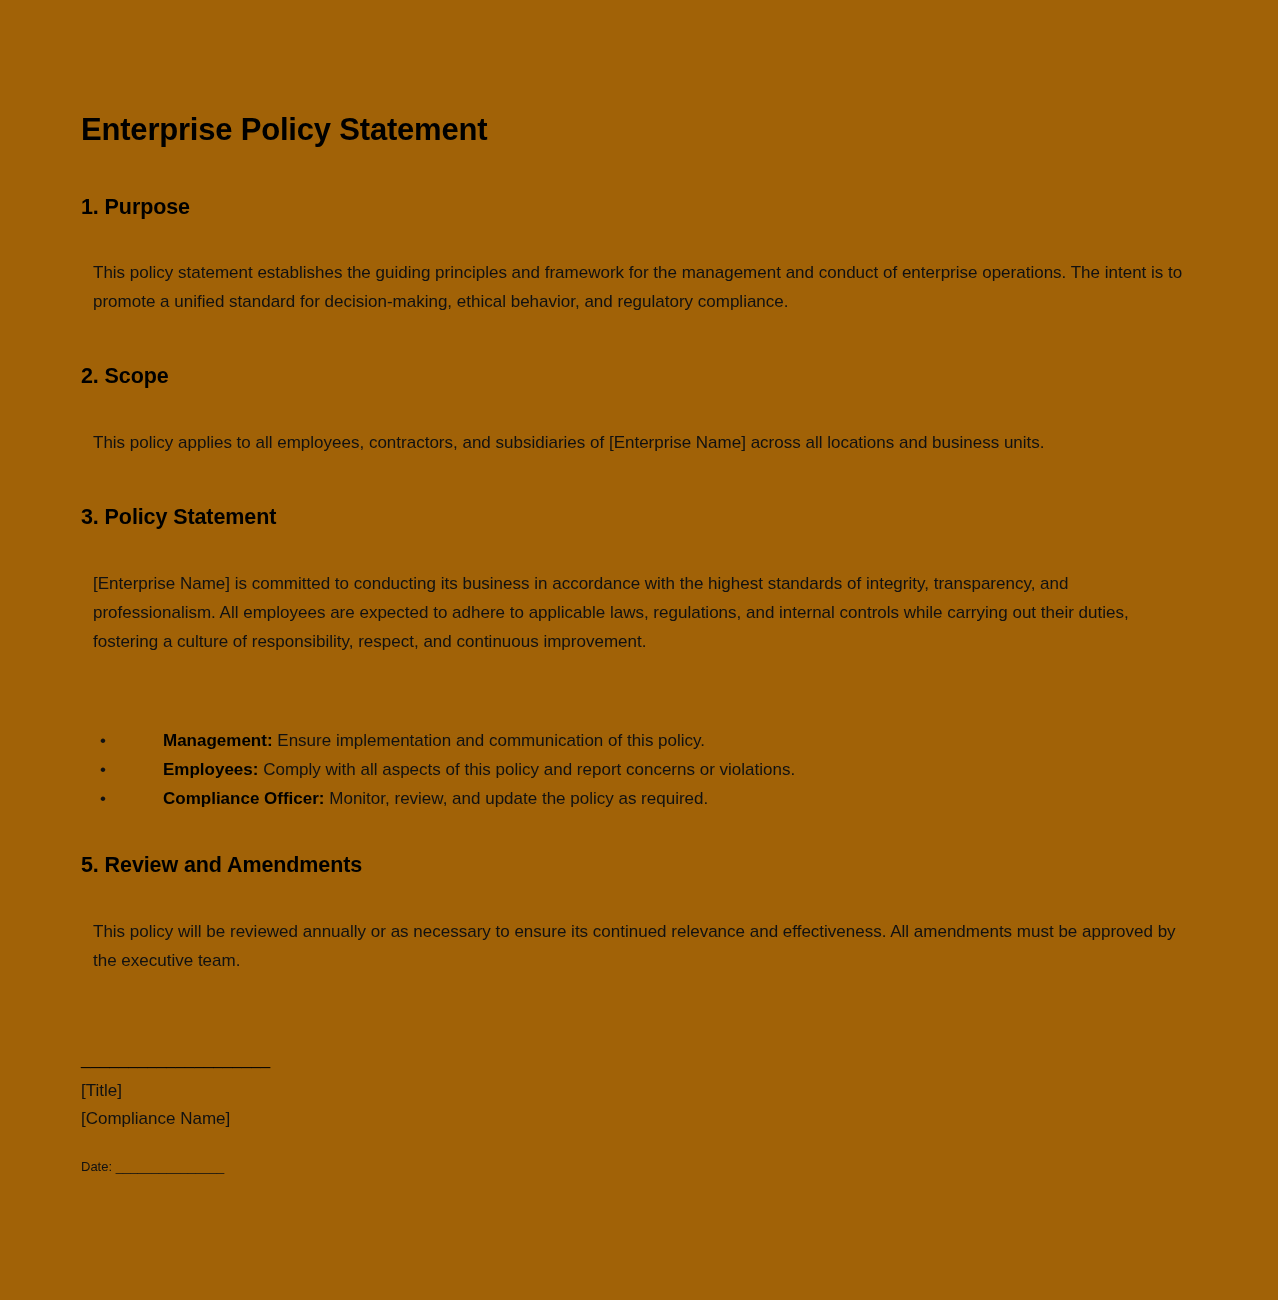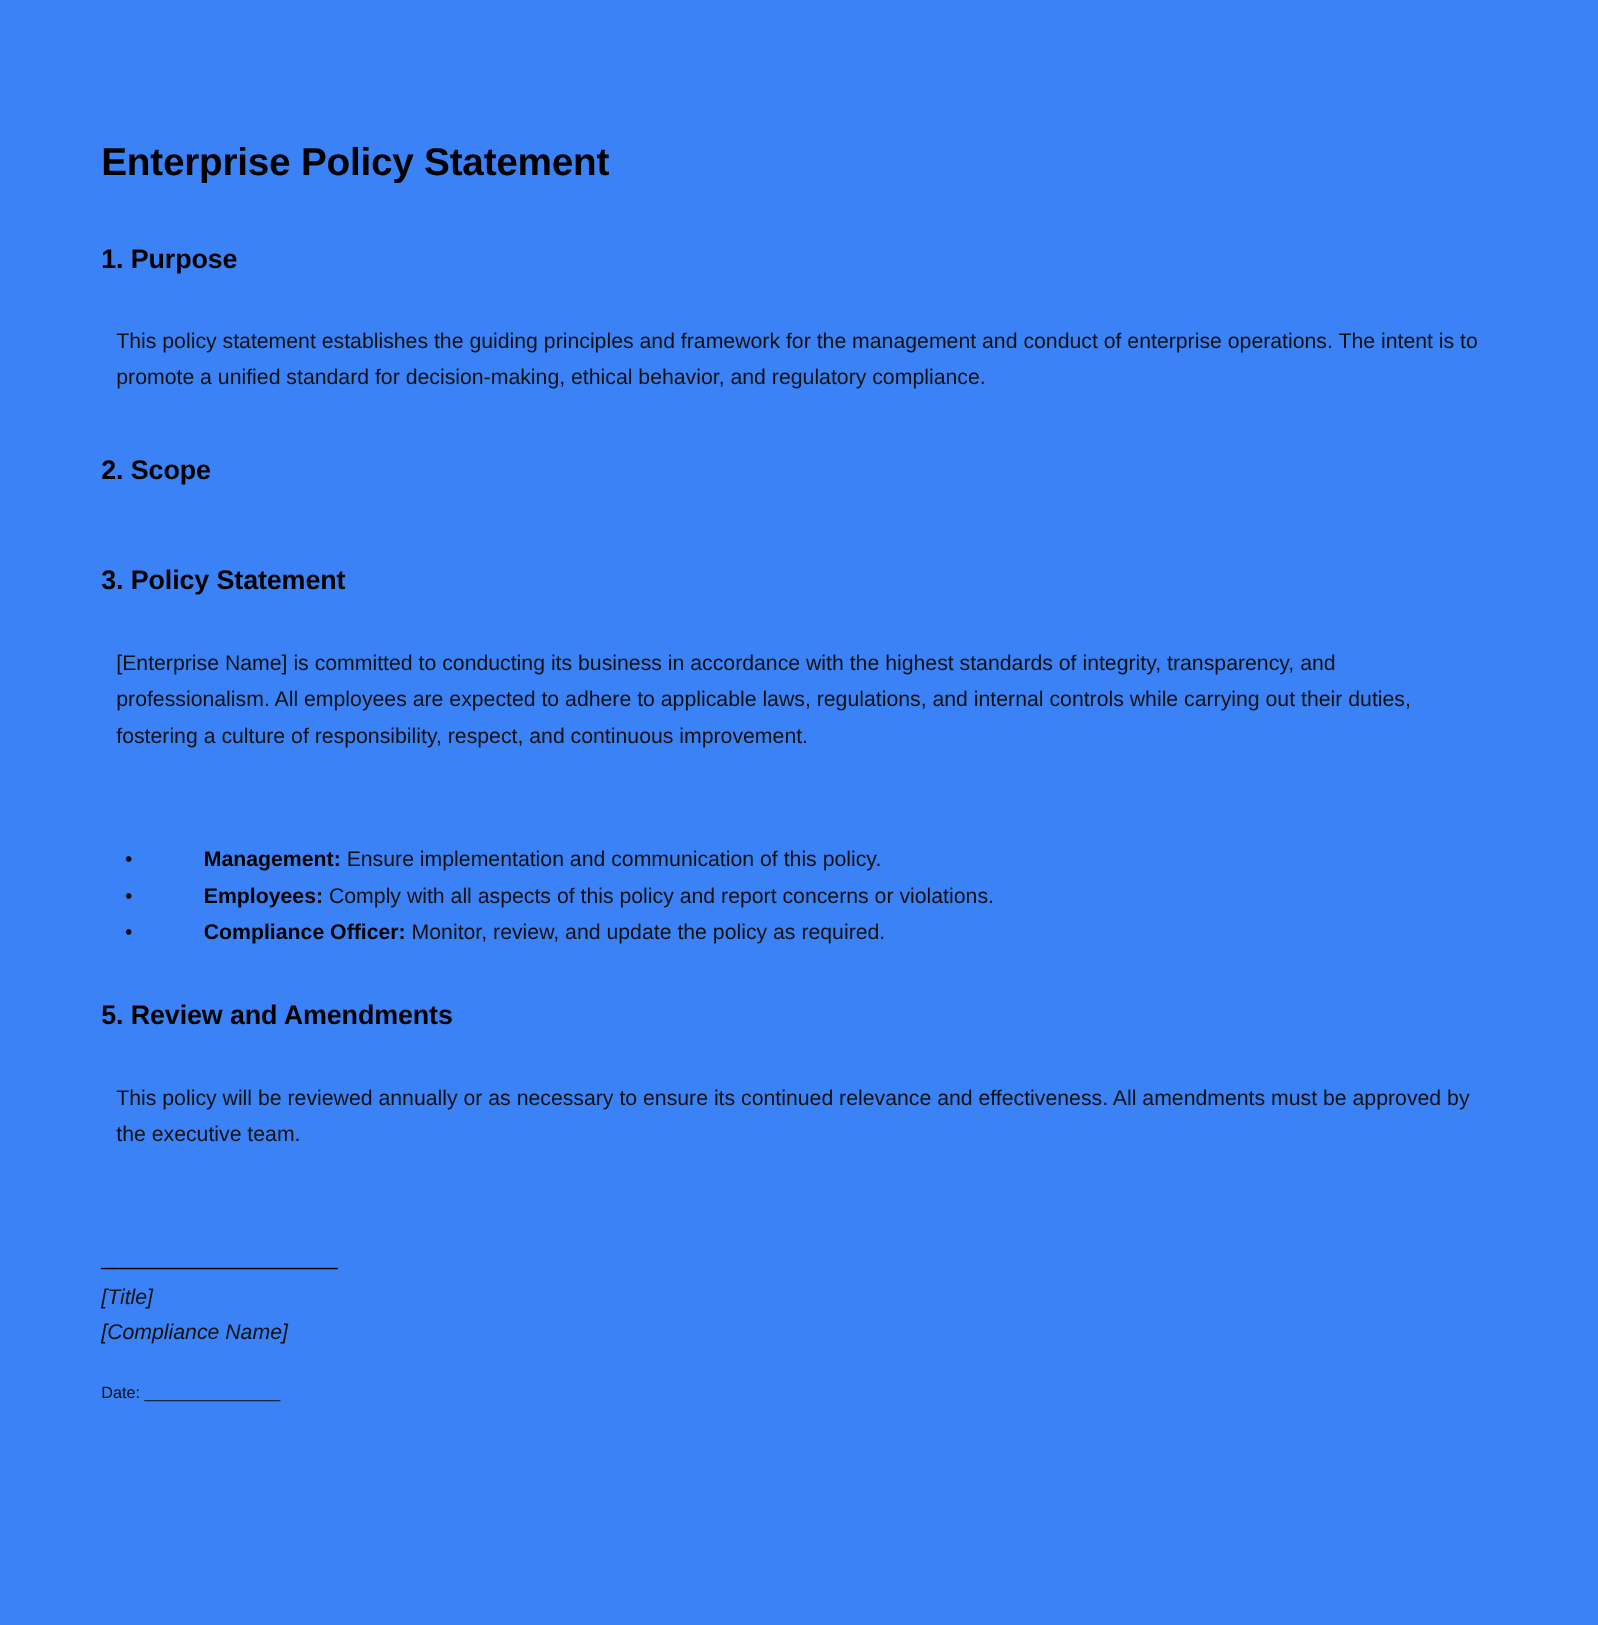--- a/index.html
+++ b/index.html
@@ -11,21 +11,21 @@
     width: 1278px;
     min-height: 1300px;
     font-family: "Liberation Sans", sans-serif;
     color: #0d0d0d;
     -webkit-font-smoothing: antialiased;
   }
 
   .page {
     width: 1278px;
     min-height: 1300px;
-    background: #3b82f6;
+    background: #a16207;
     box-sizing: border-box;
     padding: 112px 118px 0 81px;
   }
 
   .doc-body {
     width: 1116px;
   }
 
   .doc-title {
     font-size: 31px;
@@ -109,21 +109,20 @@
     line-height: 28px;
     font-weight: 700;
     color: #000000;
     margin: 0;
   }
   .sig-line {
     font-size: 17px;
     line-height: 28px;
     color: #111111;
     margin: 0;
-    font-style: italic;
   }
   .sig-date {
     font-size: 13px;
     line-height: 28px;
     color: #111111;
     margin: 20px 0 0 0;
     white-space: pre;
   }
 </style>
 </head>
@@ -140,20 +139,21 @@
       <h2 class="section-heading">1. Purpose</h2>
       <div class="sp-h-to-p"></div>
       <p class="para">This policy statement establishes the guiding principles and framework for the management and conduct of enterprise operations. The intent is to promote a unified standard for decision-making, ethical behavior, and regulatory compliance.</p>
     </section>
 
     <div class="sp-p-to-h"></div>
 
     <section class="section">
       <h2 class="section-heading">2. Scope</h2>
       <div class="sp-h-to-p"></div>
+      <p class="para">This policy applies to all employees, contractors, and subsidiaries of [Enterprise Name] across all locations and business units.</p>
     </section>
 
     <div class="sp-p-to-h"></div>
 
     <section class="section">
       <h2 class="section-heading">3. Policy Statement</h2>
       <div class="sp-h-to-p"></div>
       <p class="para">[Enterprise Name] is committed to conducting its business in accordance with the highest standards of integrity, transparency, and professionalism. All employees are expected to adhere to applicable laws, regulations, and internal controls while carrying out their duties, fostering a culture of responsibility, respect, and continuous improvement.</p>
     </section>
 

